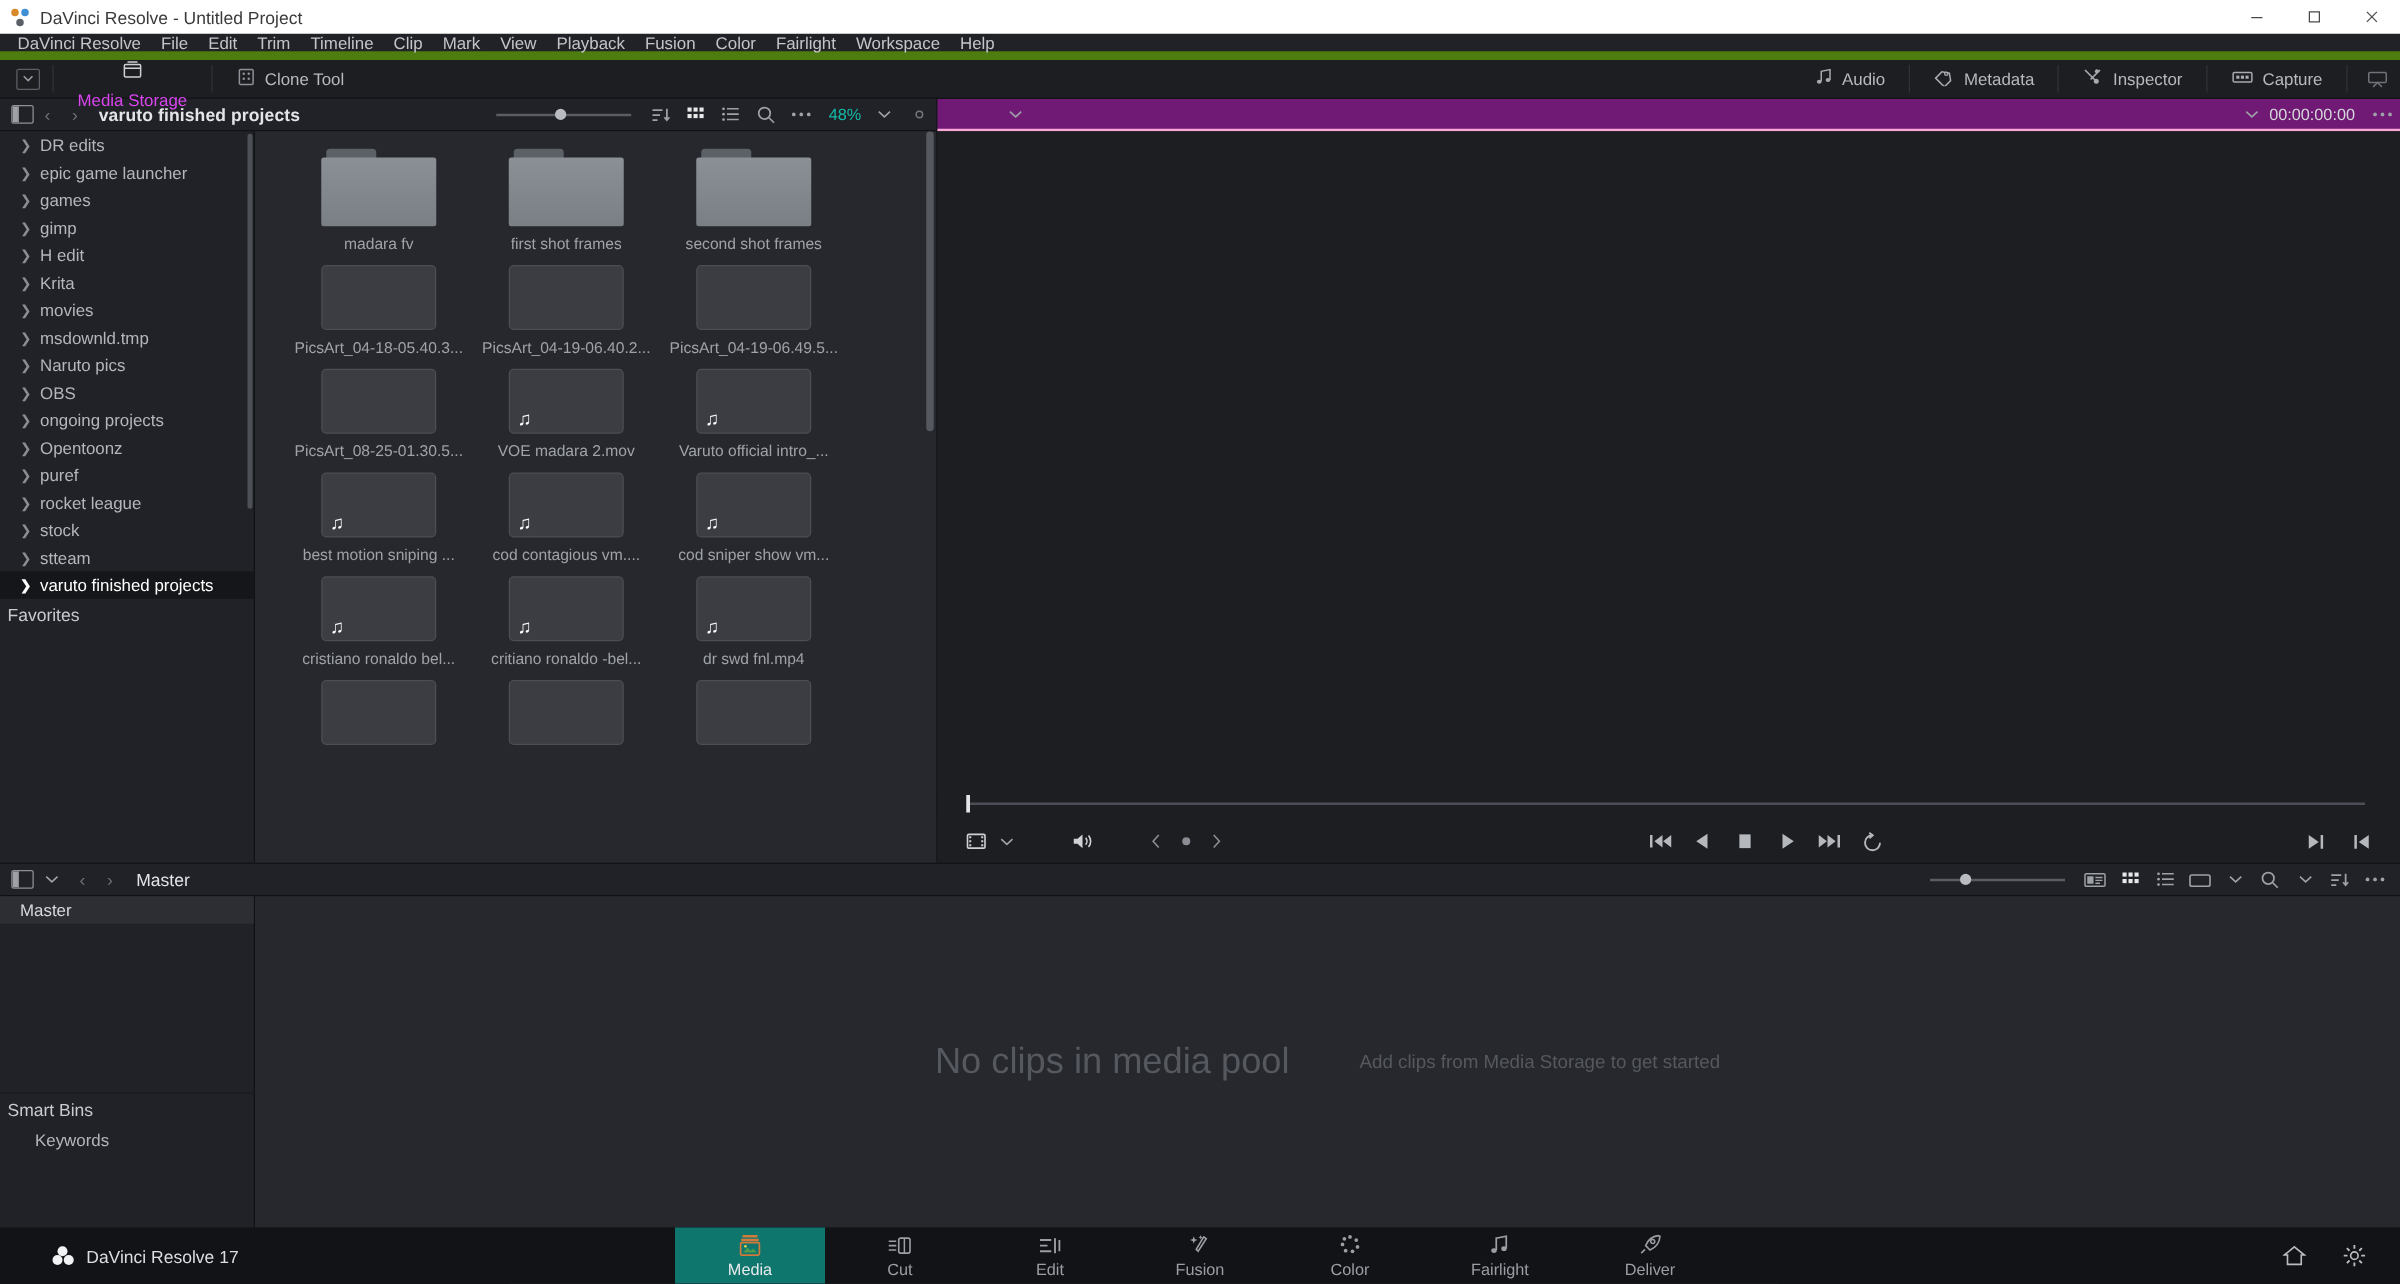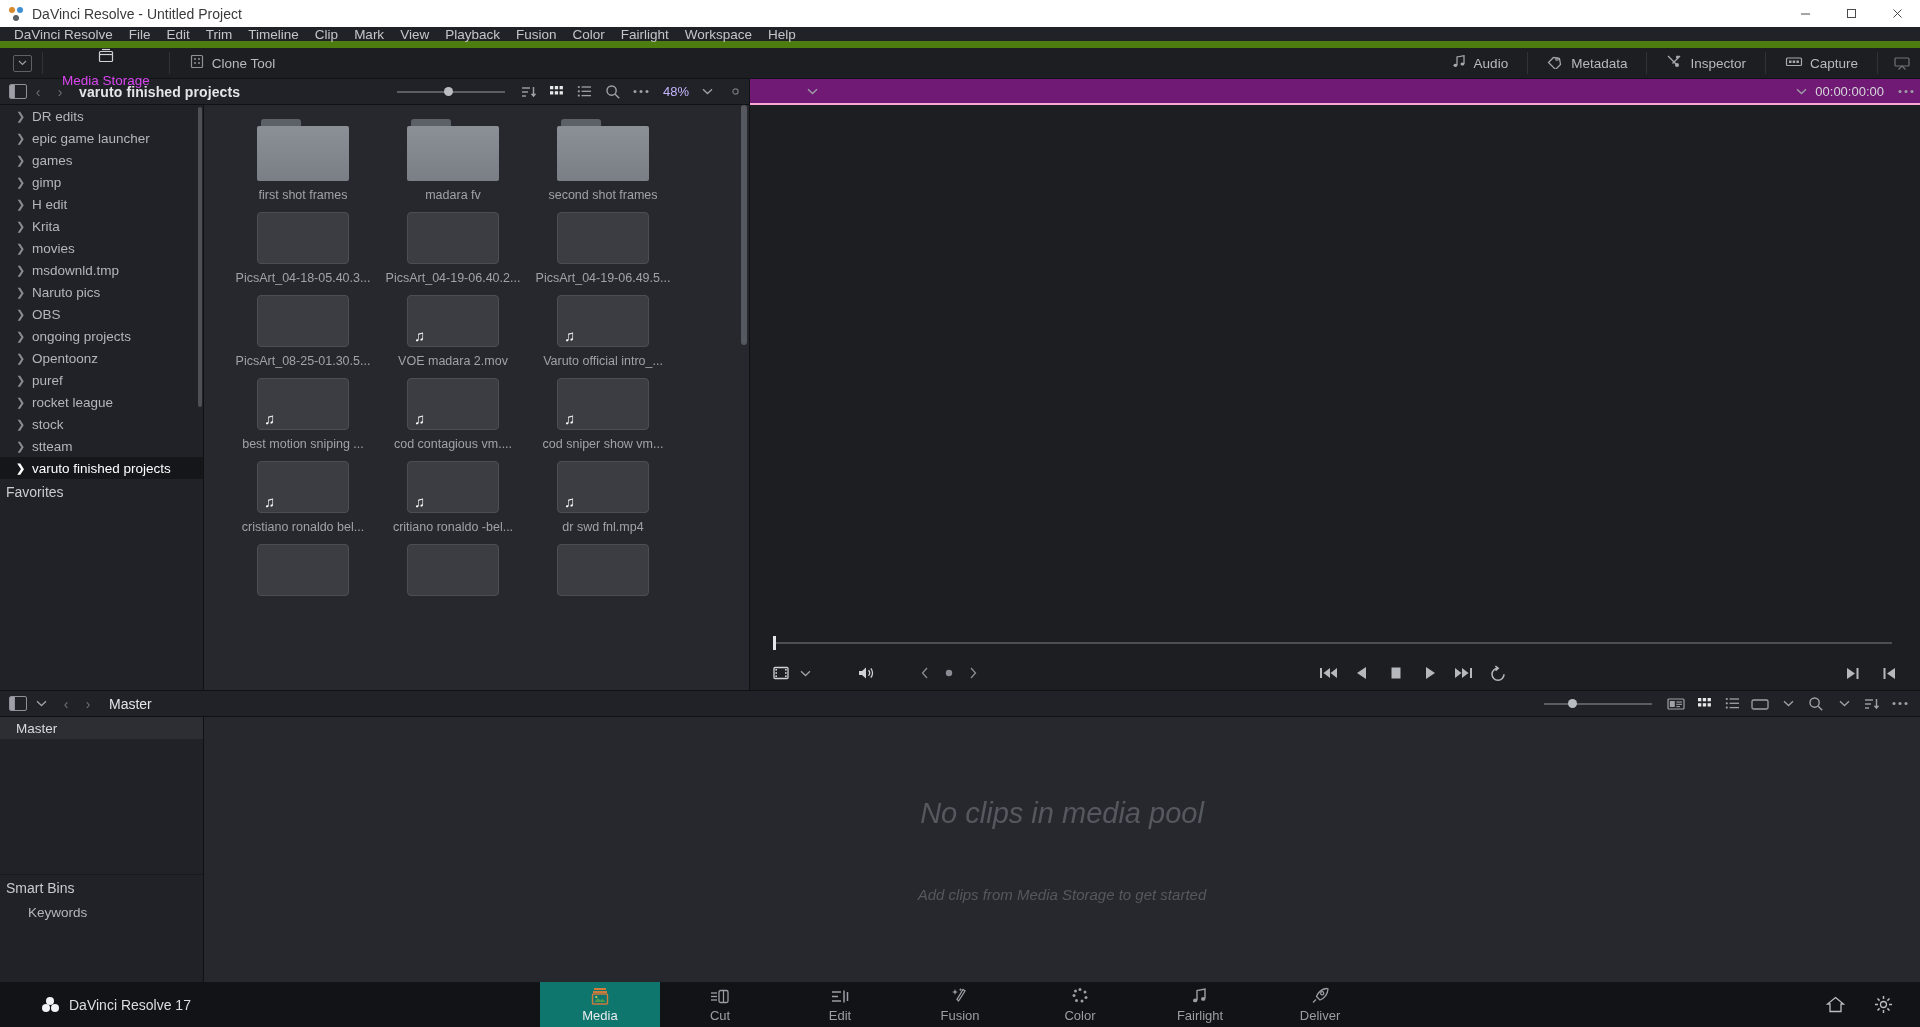--- a/index.html
+++ b/index.html
@@ -70,21 +70,21 @@
   }
   .panel-ico b { display:block; width:5px; background:#9ea1a7; border-right:1px solid #8e9197; }
   .navarrow { width:22px; text-align:center; color:#6f7278; font-size:14px; }
   .ms-path { font-size:14px; color:#e3e5e8; margin-left:8px; font-weight:600; letter-spacing:.1px; }
   .ms-tools { margin-left:auto; display:flex; align-items:center; height:26px; }
   .zoomslider { width:108px; height:26px; display:flex; align-items:center; position:relative; margin-right:10px; }
   .zoomslider .track { position:absolute; left:0; right:0; height:2px; background:#5a5d63; }
   .zoomslider .knob { position:absolute; left:44%; width:9px; height:9px; border-radius:50%; background:#b9bcc1; }
   .icbtn { width:28px; height:26px; display:flex; align-items:center; justify-content:center; color:#9ea1a7; }
   .icbtn.sel { color:#e6e8ea; }
-  .zoompct { font-size:13px; color:#c4b5fd; padding:0 4px 0 8px; }
+  .zoompct { font-size:13px; color:#14b8a6; padding:0 4px 0 8px; }
 
   .ms-body { flex:1 1 auto; display:flex; min-height:0; }
   .ms-tree {
     width:204px; flex:0 0 204px; background:#212227; overflow:hidden; position:relative;
     border-right:1px solid #101114;
   }
   .tree-row {
     height:22px; display:flex; align-items:center; padding-left:16px; font-size:13.5px; color:#b3b6bb;
   }
   .tree-row .caret { width:16px; font-size:11px; color:#8a8d93; }
@@ -133,21 +133,21 @@
 
   
   .mp-header { height:27px; flex:0 0 27px; background:#212227; display:flex; align-items:center; border-top:1px solid #101114; border-bottom:1px solid #101114; }
   .mp-title { font-size:14px; color:#e3e5e8; margin-left:10px; }
   .mp-body { flex:1 1 auto; display:flex; min-height:0; }
   .mp-side { width:204px; flex:0 0 204px; background:#212227; border-right:1px solid #101114; display:flex; flex-direction:column; }
   .mp-bin { height:22px; display:flex; align-items:center; padding-left:16px; font-size:13.5px; color:#d7d9dc; background:#2c2e34; }
   .mp-spacer { flex:1 1 auto; }
   .mp-sec { height:26px; display:flex; align-items:center; padding-left:6px; font-size:14px; color:#c9cbcf; border-top:1px solid #191a1e; }
   .mp-kw { height:24px; display:flex; align-items:center; padding-left:28px; font-size:13.5px; color:#b3b6bb; }
-  .mp-main { flex:1 1 auto; background:#26282d; display:flex; flex-direction:column; align-items:center; justify-content:center; gap:56px;font-style:italic; }
+  .mp-main { flex:1 1 auto; background:#26282d; display:flex; flex-direction:row; align-items:center; justify-content:center; gap:56px; }
   .mp-empty-1 { font-size:29px; color:#55585f; }
   .mp-empty-2 { font-size:15px; color:#55585f; }
 
   
   .bottombar { height:45px; flex:0 0 45px; background:#121317; display:flex; align-items:center; position:relative; }
   .brand { display:flex; align-items:center; gap:10px; padding-left:42px; }
   .brand-logo { position:relative; width:17px; height:15px; }
   .brand-logo i { position:absolute; width:8px; height:8px; border-radius:50%; background:#f2f3f4; }
   .brand-logo i:nth-child(1){ left:4px; top:0; }
   .brand-logo i:nth-child(2){ left:0; bottom:0; }
@@ -453,28 +453,28 @@
           <div class="tree-scrollbar"></div>
         </div>
 
         <div class="ms-grid-wrap">
           <div class="ms-grid" id="file-grid">
               <div class="cell">
                 <div class="thumb-folder">
                   <div class="tab"></div>
                   <div class="body"></div>
                 </div>
-                <div class="cell-label">first shot frames</div>
+                <div class="cell-label">madara fv</div>
               </div>
               <div class="cell">
                 <div class="thumb-folder">
                   <div class="tab"></div>
                   <div class="body"></div>
                 </div>
-                <div class="cell-label">madara fv</div>
+                <div class="cell-label">first shot frames</div>
               </div>
               <div class="cell">
                 <div class="thumb-folder">
                   <div class="tab"></div>
                   <div class="body"></div>
                 </div>
                 <div class="cell-label">second shot frames</div>
               </div>
               <div class="cell">
                 <div class="thumb-clip"></div>

